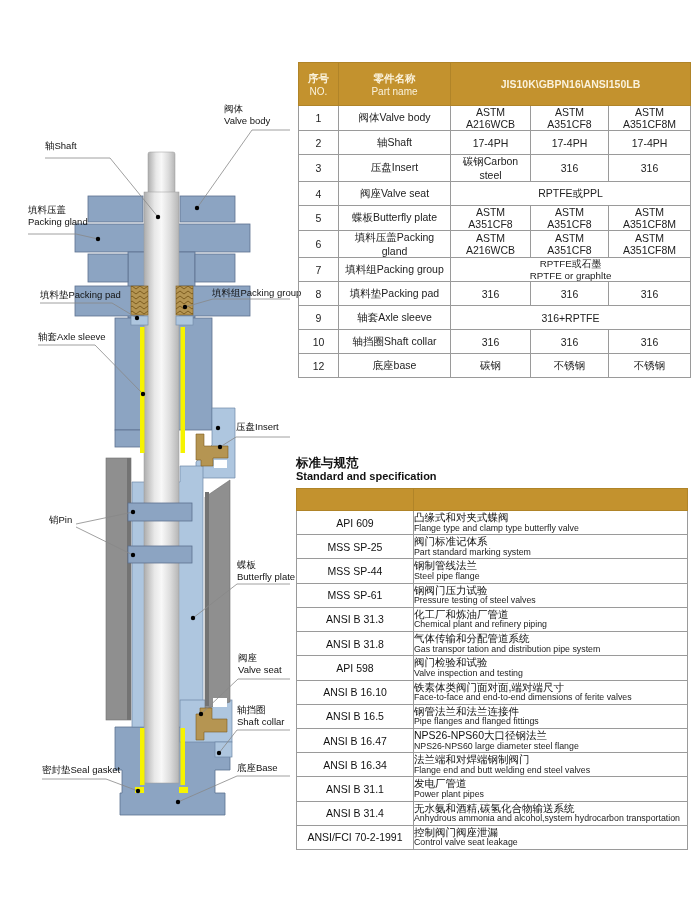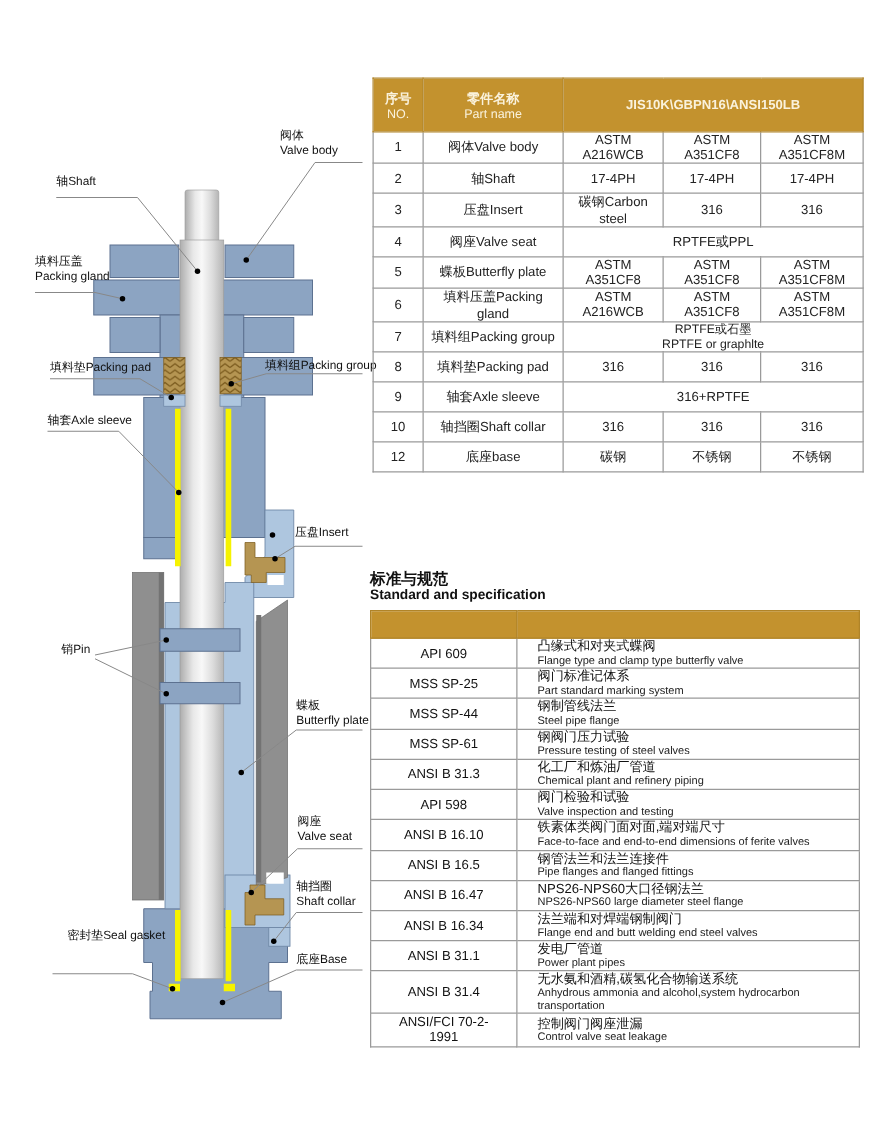--- a/index.html
+++ b/index.html
@@ -15,21 +15,21 @@
   #parts-table thead th{background:#C3922E;color:#FAF2DC;font-weight:bold;height:42px;border-color:#b08428;}
   #parts-table thead .h-sub{font-size:10px;font-weight:normal;}
   #parts-table tbody tr{height:24px;}
   .mat{font-size:9.8px;}
   .span-l2{font-size:9.8px;line-height:1.15;}
   
   .std-head{position:absolute;left:296px;font-weight:bold;color:#111;}
   #std-zh{top:455px;font-size:12.5px;}
   #std-en{top:470px;font-size:11px;}
   #standards-table{position:absolute;left:296px;top:488px;width:391px;border-collapse:collapse;table-layout:fixed;}
-  #standards-table td{border:1px solid #9a9a9a;padding:1px 16px;vertical-align:middle;}
+  #standards-table td{border:1px solid #9a9a9a;padding:1px 0;vertical-align:middle;}
   #standards-table tr{height:23px;}
   #standards-table tr.gold-bar{height:22px;}
   #standards-table tr.gold-bar td{background:#C3922E;border-color:#b08428;}
   .std-code{text-align:center;font-size:10.5px;color:#111;}
   .std-zh{font-size:10.5px;color:#111;line-height:1.1;}
   .std-en{font-size:8.8px;color:#222;line-height:1.1;}
 </style>
 </head>
 <body>
 
@@ -179,21 +179,21 @@
         <div>Butterfly plate</div>
       </div>
       <div class="lbl" style="left: 238px; top: 652px;">
         <div>阀座</div>
         <div>Valve seat</div>
       </div>
       <div class="lbl" style="left: 237px; top: 704px;">
         <div>轴挡圈</div>
         <div>Shaft collar</div>
       </div>
-      <div class="lbl" style="left: 42px; top: 743px; margin-left: 12px;">
+      <div class="lbl" style="left: 42px; top: 764px;">
         <div>密封垫Seal gasket</div>
       </div>
       <div class="lbl" style="left: 237px; top: 762px;">
         <div>底座Base</div>
       </div>
     </div>
 
   <table id="parts-table">
     <colgroup>
         <col style="width:40px">
@@ -335,20 +335,27 @@
           </td>
         </tr>
         <tr>
           <td class="std-code">ANSI B 31.3</td>
           <td>
             <div class="std-zh">化工厂和炼油厂管道</div>
             <div class="std-en">Chemical plant and refinery piping</div>
           </td>
         </tr>
         <tr>
+          <td class="std-code">ANSI B 31.8</td>
+          <td>
+            <div class="std-zh">气体传输和分配管道系统</div>
+            <div class="std-en">Gas transpor tation and distribution pipe system</div>
+          </td>
+        </tr>
+        <tr>
           <td class="std-code">API 598</td>
           <td>
             <div class="std-zh">阀门检验和试验</div>
             <div class="std-en">Valve inspection and testing</div>
           </td>
         </tr>
         <tr>
           <td class="std-code">ANSI B 16.10</td>
           <td>
             <div class="std-zh">铁素体类阀门面对面,端对端尺寸</div>

